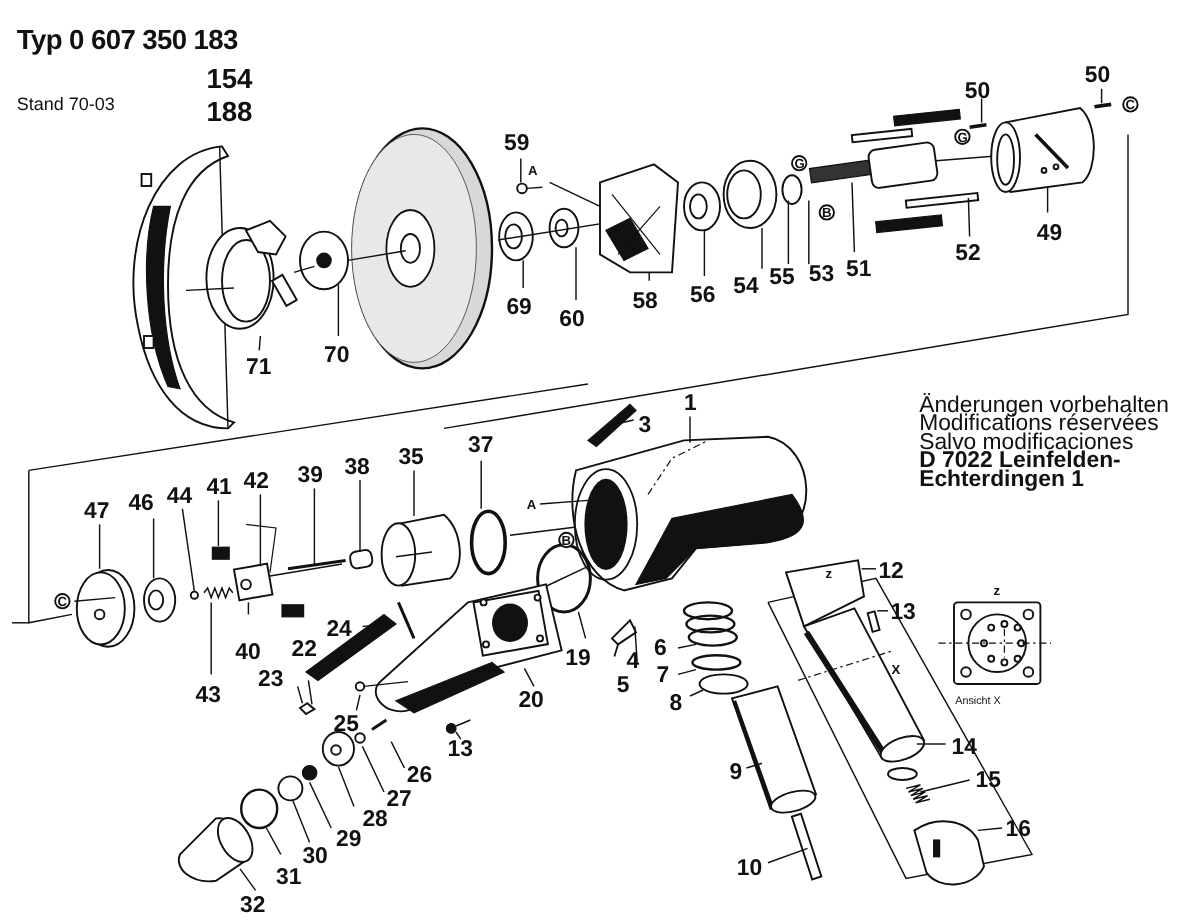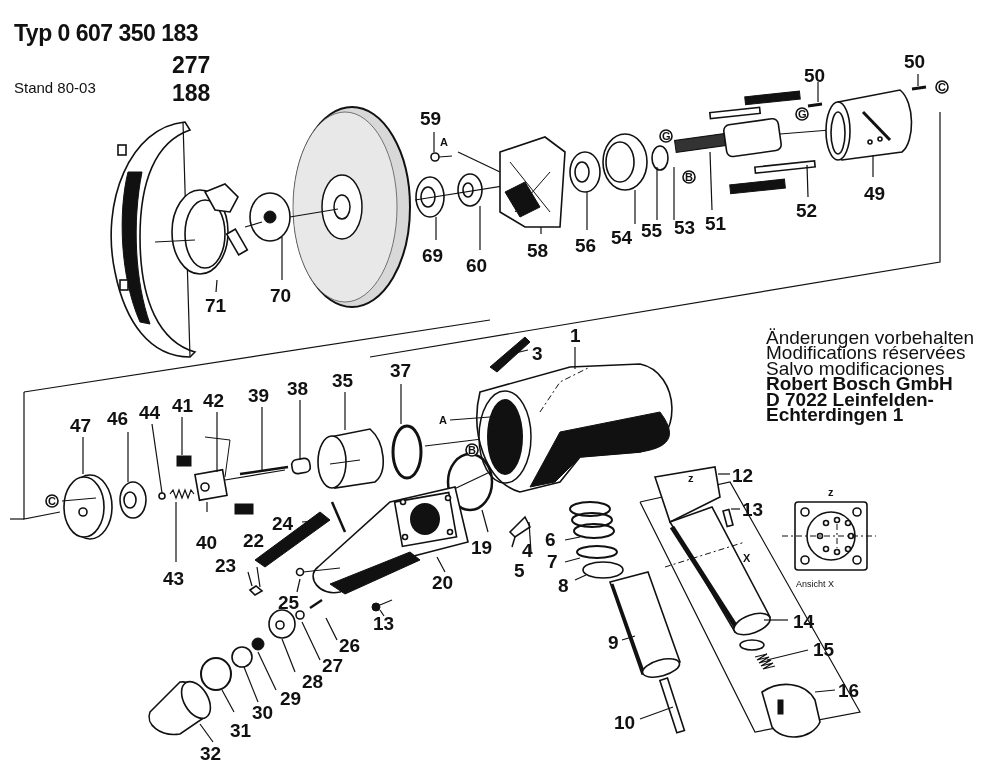--- a/index.html
+++ b/index.html
@@ -21,29 +21,28 @@
   .dark { fill:#111; stroke:#111; }
   .thin { stroke:#111; stroke-width:1; fill:none; }
   .dash { stroke:#111; stroke-width:1; fill:none; stroke-dasharray:6 3 2 3; }
 </style>
 </head>
 <body>
 
 <div id="stage">
 
   <div class="hdr typ">Typ 0 607 350 183</div>
-  <div class="hdr v184">277</div>
+  <div class="hdr v184">154</div>
   <div class="hdr v188">188</div>
-  <div class="stand">Stand 80-03</div>
+  <div class="stand">Stand 70-03</div>
 
   <div class="notes">
     <div class="n">Änderungen vorbehalten</div>
     <div class="n">Modifications réservées</div>
     <div class="n">Salvo modificaciones</div>
-    <div class="b">Robert Bosch GmbH</div>
     <div class="b">D 7022 Leinfelden-Echterdingen 1</div>
   </div>
 
   <svg width="1000" height="770" viewBox="0 0 1000 770" style="position:absolute;left:0;top:0;">
 
     <g>
       <polyline class="ln" points="940,100 940,250 370,345"></polyline>
       <line class="ln" x1="24" y1="380" x2="490" y2="308"></line>
       <polyline class="ln" points="24,380 24,507 60,500"></polyline>
       <line class="ln" x1="24" y1="507" x2="10" y2="507"></line>

